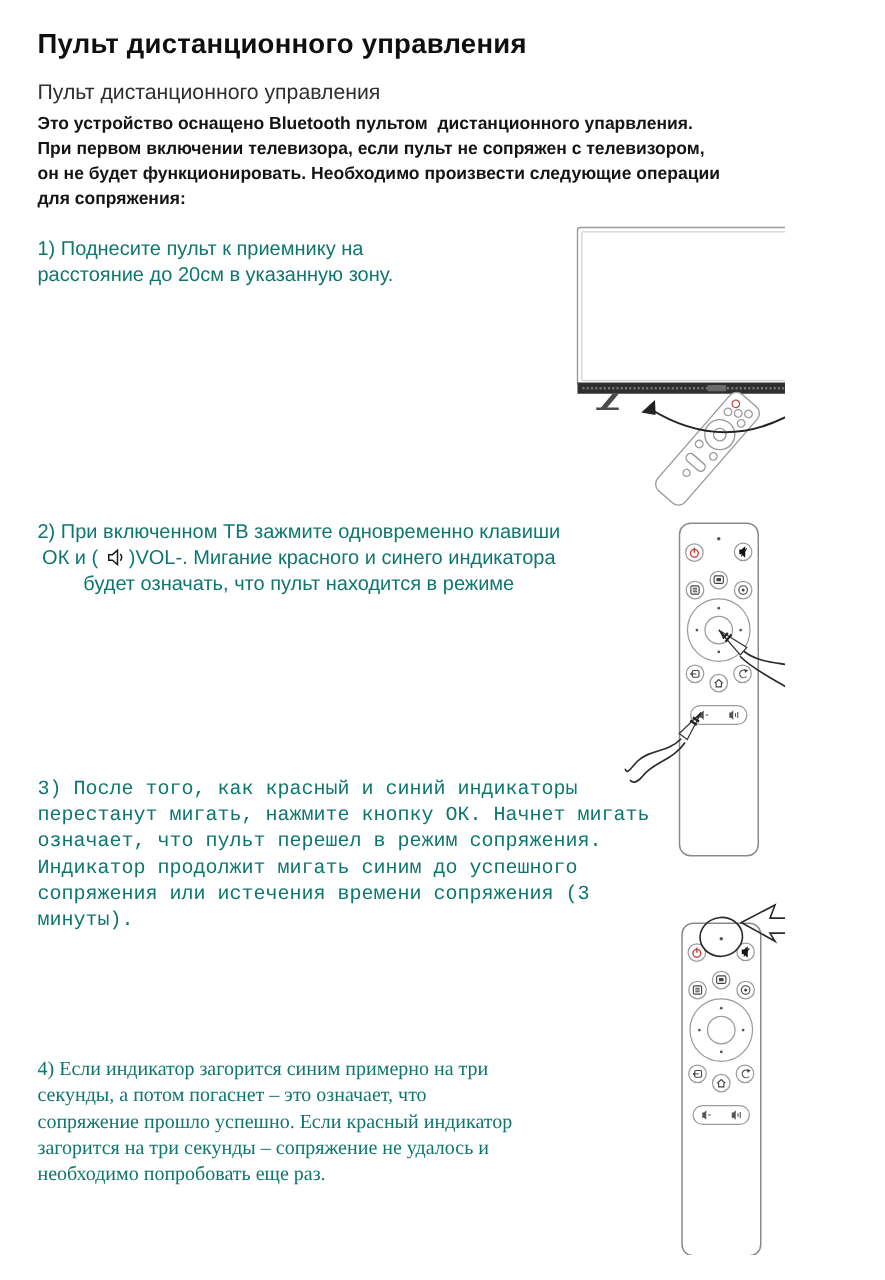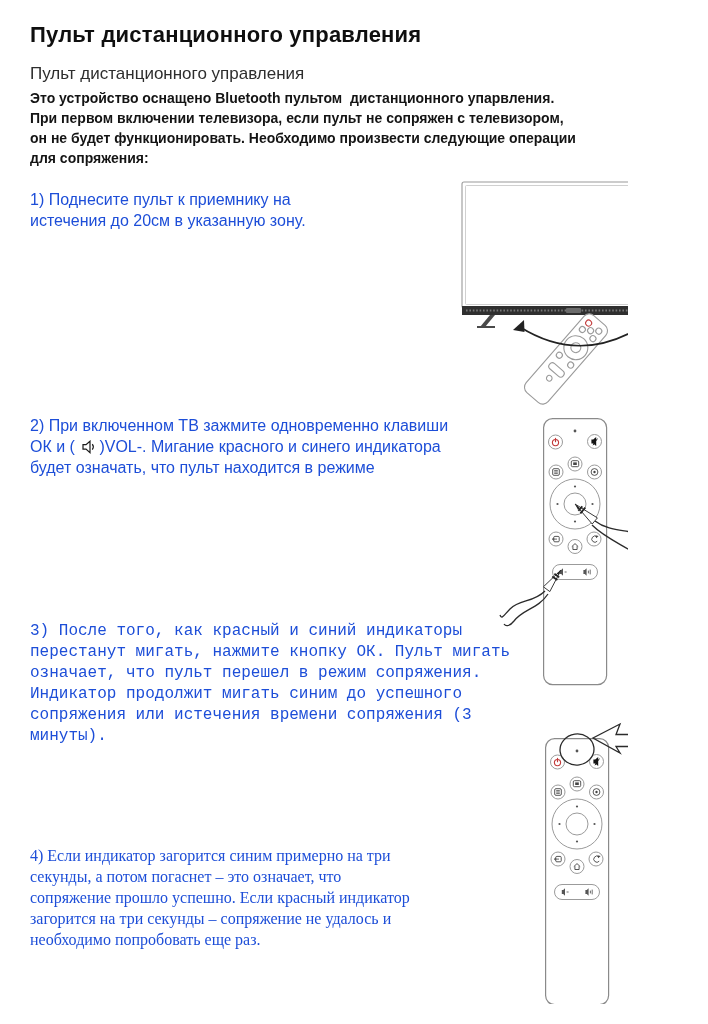--- a/index.html
+++ b/index.html
@@ -6,21 +6,21 @@
   .page{
     position:relative;width:628px;height:1024px;background:#ffffff;overflow:hidden;
     font-family:"Liberation Sans", sans-serif;color:#1a1a1a;
   }
   .abs{position:absolute;}
   h1.title{
     margin:0;font-size:22px;font-weight:bold;color:#0f0f0f;line-height:26px;letter-spacing:.2px;
   }
   .subtitle{font-size:17px;color:#2e2e2e;line-height:20px;}
   .intro .ln{font-size:14px;font-weight:bold;color:#141414;line-height:20px;white-space:pre;}
-  .step .ln{font-size:16px;color:#1d4ed8;line-height:21px;white-space:pre;}
+  .step .ln{font-size:16px;color:#0f766e;line-height:21px;white-space:pre;}
   .spk-inline{display:inline-block;vertical-align:-2px;margin:0 2px 0 3px;}
   
   svg{display:block;}
   .rc-body{fill:#ffffff;stroke:#8a8a8a;stroke-width:1.2;}
   .btn{fill:#ffffff;stroke:#9b9b9b;stroke-width:1;}
   .ic{fill:none;stroke:#444;stroke-width:0.9;}
   .ic2{stroke:#444;stroke-width:0.8;fill:none;}
   .dot{fill:#555;}
   .tvline{fill:none;stroke:#9a9a9a;stroke-width:1.1;}
   .annot{fill:none;stroke:#2b2b2b;stroke-width:1.3;}
@@ -38,21 +38,21 @@
 
   <div class="intro abs" style="left:30px;top:88px;">
     <div class="ln">Это устройство оснащено Bluetooth пультом  дистанционного упарвления.</div>
     <div class="ln">При первом включении телевизора, если пульт не сопряжен с телевизором,</div>
     <div class="ln">он не будет функционировать. Необходимо произвести следующие операции</div>
     <div class="ln">для сопряжения:</div>
   </div>
 
   <div class="step abs" style="left:30px;top:189px;">
     <div class="ln">1) Поднесите пульт к приемнику на</div>
-    <div class="ln">истечения до 20см в указанную зону.</div>
+    <div class="ln">расстояние до 20см в указанную зону.</div>
   </div>
 
   <svg class="abs" style="left:450px;top:178px;" width="258" height="232" viewBox="0 0 258 232">
     <g>
       <rect x="12" y="4" width="223" height="126" rx="2" class="tvline"></rect>
       <rect x="15.5" y="7.5" width="216" height="119" rx="1" fill="none" stroke="#c4c4c4" stroke-width="0.8"></rect>
       <rect x="222" y="4.5" width="12" height="6" fill="none" stroke="#b5b5b5" stroke-width="0.8"></rect>
       <rect x="12" y="128" width="223" height="9" fill="#2f2f2f"></rect>
       <line x1="16" y1="132.5" x2="231" y2="132.5" stroke="#777" stroke-width="2" stroke-dasharray="1.6,1.8"></line>
       <rect x="116" y="130" width="15" height="5" rx="1" fill="#6b6b6b"></rect>
@@ -75,21 +75,21 @@
       <rect x="-9" y="11" width="18" height="7" rx="3.5" class="tvline"></rect>
       <circle cx="0" cy="25.5" r="2.8" class="tvline"></circle>
     </g>
     <g>
       <path d="M70,149 Q129,186 189,150" fill="none" stroke="#222" stroke-width="1.6"></path>
       <polygon points="63,152 74,142 74.5,154" fill="#222"></polygon>
       <polygon points="196,153 184,142 184,154" fill="#222"></polygon>
     </g>
   </svg>
 
-  <div class="step abs" style="left:30px;top:415px;">
+  <div class="step abs" style="left:30px;top:415px;text-align:center;">
     <div class="ln">2) При включенном ТВ зажмите одновременно клавиши</div>
     <div class="ln"><span>ОК и ( </span><svg class="spk-inline" width="15" height="14" viewBox="0 0 15 14">
           <polygon points="1,4.7 4,4.7 8,1.2 8,12.6 4,9.1 1,9.1" fill="none" stroke="#1a1a1a" stroke-width="1.2"></polygon>
           <path d="M10.3,4.2 A4.4,4.4 0 0 1 10.3,9.6" fill="none" stroke="#1a1a1a" stroke-width="1.2"></path>
         </svg><span>)VOL-. Мигание красного и синего индикатора</span></div>
     <div class="ln">будет означать, что пульт находится в режиме</div>
   </div>
 
   <svg class="abs" style="left:498px;top:413px;" width="168" height="292" viewBox="0 0 168 292">
     <defs>
@@ -177,21 +177,21 @@
       <path class="annot" d="M50,181 C40,196 25,196 16,208 C12,213 8,214 6,211" stroke-width="1.2"></path>
       <polygon class="pen" points="63,157 45.4,173.8 51.8,178.6"></polygon>
       <line class="penband" x1="56.4" y1="160.8" x2="61.2" y2="164.4"></line>
       <line class="penband" x1="54.2" y1="163.4" x2="59.4" y2="167"></line>
       <polygon points="63,157 58.8,160.5 60.5,162 " fill="#222"></polygon>
     </g>
   </svg>
 
   <div class="step abs" style="left:30px;top:621px;font-family:Liberation Mono, monospace;">
     <div class="ln">3) После того, как красный и синий индикаторы</div>
-    <div class="ln">перестанут мигать, нажмите кнопку ОК. Пульт мигать</div>
+    <div class="ln">перестанут мигать, нажмите кнопку ОК. Начнет мигать</div>
     <div class="ln">означает, что пульт перешел в режим сопряжения.</div>
     <div class="ln">Индикатор продолжит мигать синим до успешного</div>
     <div class="ln">сопряжения или истечения времени сопряжения (3</div>
     <div class="ln">минуты).</div>
   </div>
 
   <svg class="abs" style="left:513px;top:716px;" width="195" height="288" viewBox="0 0 195 288">
     <use href="#remote-face" x="32" y="22"></use>
     <g>
       <ellipse cx="64" cy="33.5" rx="17" ry="15.5" class="annot" transform="rotate(-8 64 33.5)"></ellipse>

